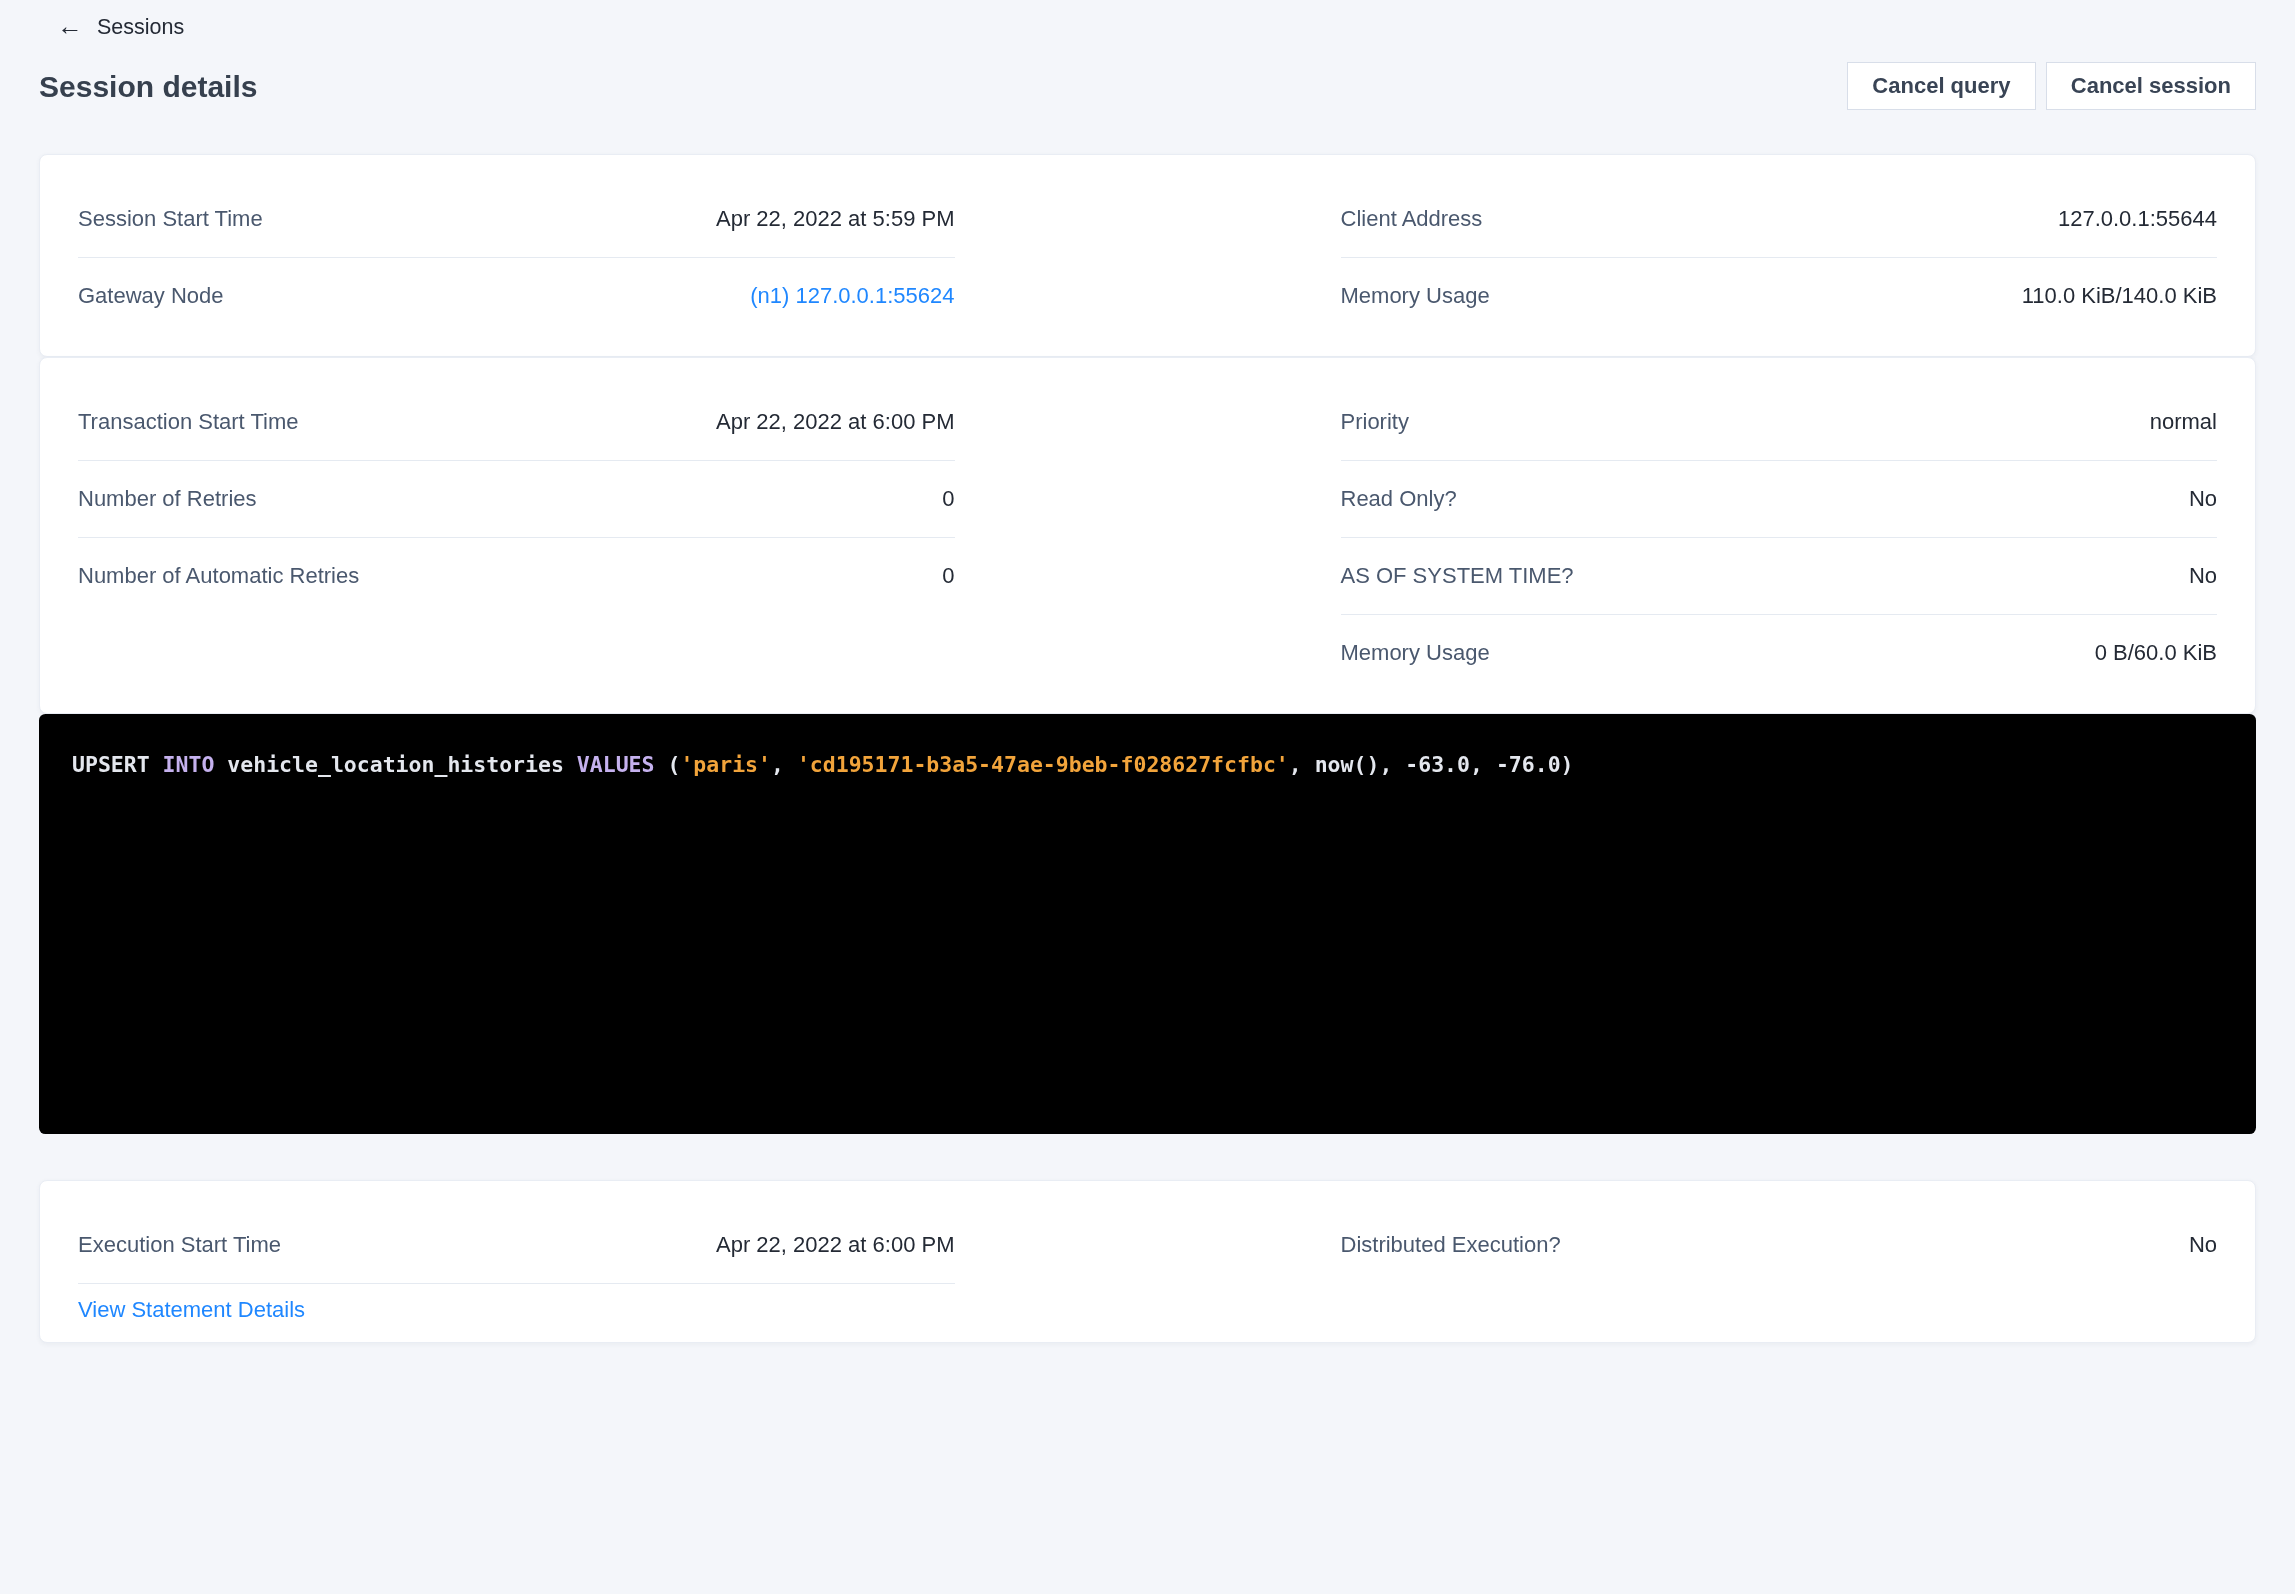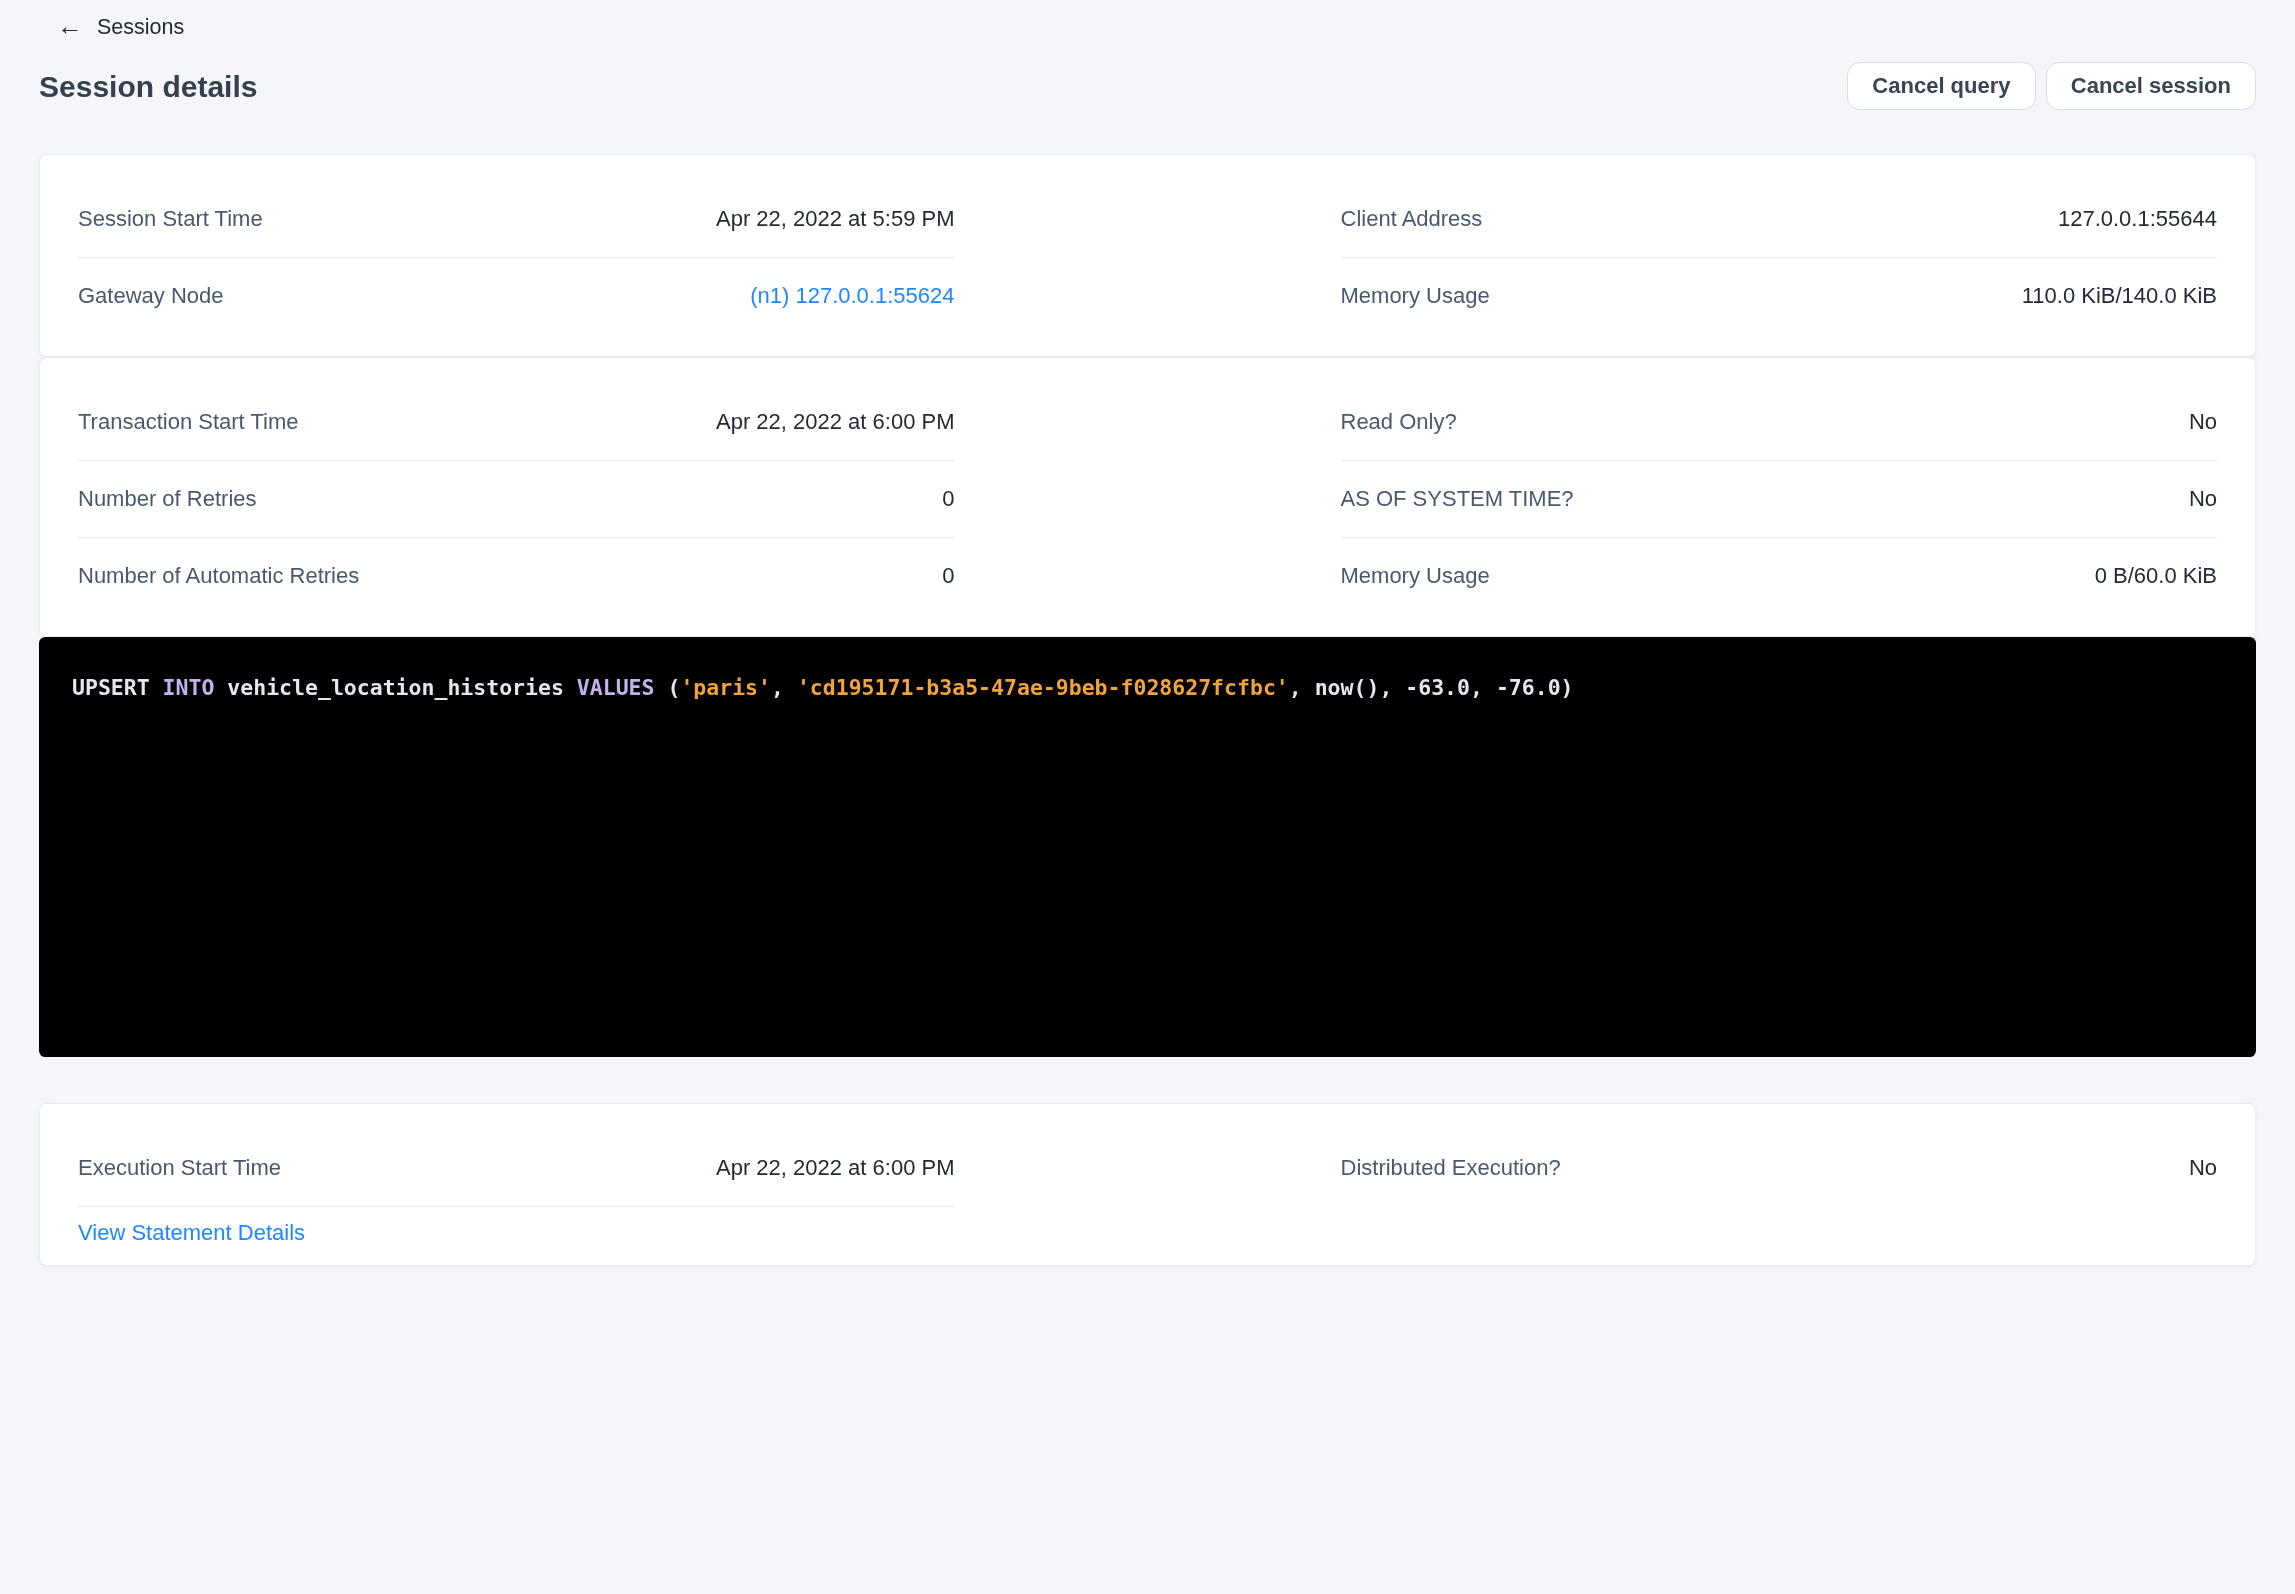--- a/index.html
+++ b/index.html
@@ -20,21 +20,21 @@
   }
   .back-arrow { font-size: 25.4px; line-height: 1; color: #242a35; }
 
   
   .header-row { display: flex; justify-content: space-between; align-items: center; margin-top: 19px; }
   h1 { font-size: 30px; font-weight: 700; color: #36404e; line-height: 41px; }
   .header-buttons { display: flex; gap: 10.3px; }
   .btn {
     height: 48px; padding: 0 24px;
     font-family: inherit; font-size: 22px; font-weight: 700; color: #394455;
-    background: #ffffff; border: 1.6px solid #d8dee9; border-radius: 13px;
+    background: #ffffff; border: 1.6px solid #d8dee9; border-radius: 0;
     cursor: pointer; white-space: nowrap;
   }
 
   
   .card {
     background: #ffffff;
     border: 0.8px solid #e9edf4;
     border-radius: 8px;
     box-shadow: 0 1.6px 4px rgba(60,70,90,0.05);
     padding: 26px 38px 22px;
@@ -131,20 +131,24 @@
         <span class="label">Number of Retries</span>
         <span class="value">0</span>
       </div>
       <div class="row">
         <span class="label">Number of Automatic Retries</span>
         <span class="value">0</span>
       </div>
     </div>
     <div class="col">
       <div class="row">
+        <span class="label">Priority</span>
+        <span class="value">normal</span>
+      </div>
+      <div class="row">
         <span class="label">Read Only?</span>
         <span class="value">No</span>
       </div>
       <div class="row">
         <span class="label">AS OF SYSTEM TIME?</span>
         <span class="value">No</span>
       </div>
       <div class="row">
         <span class="label">Memory Usage</span>
         <span class="value">0 B/60.0 KiB</span>

